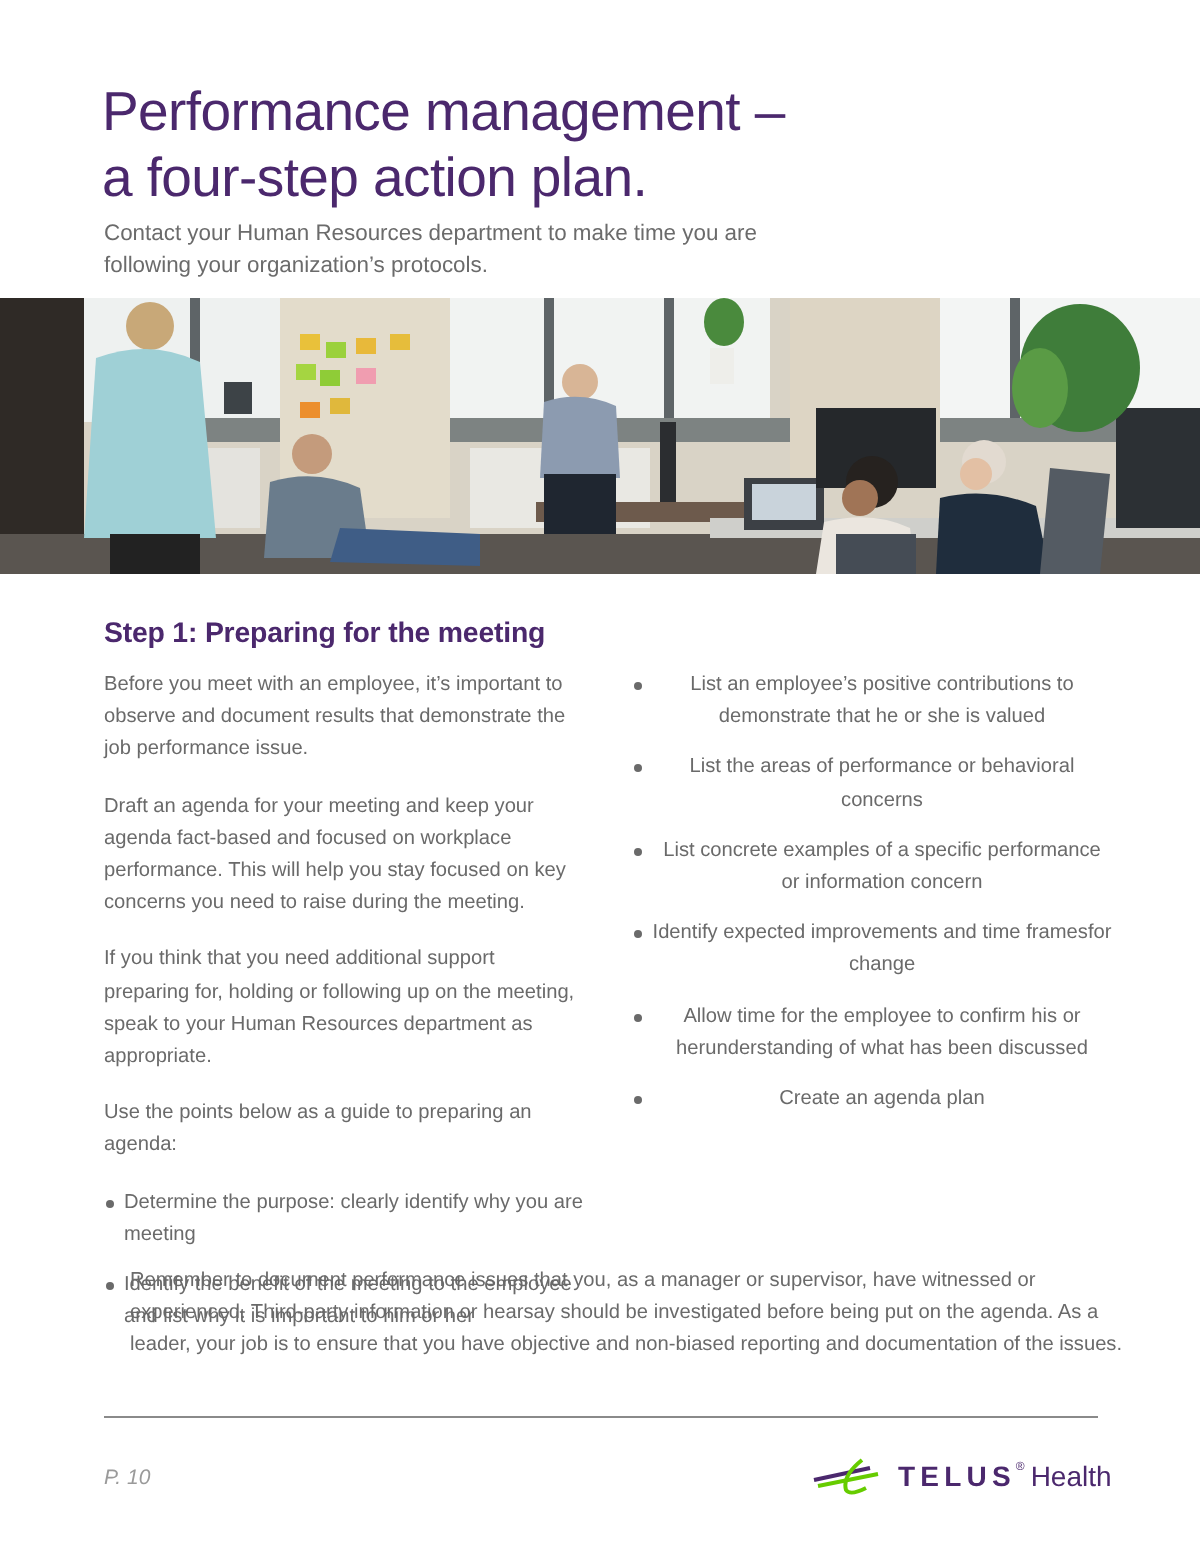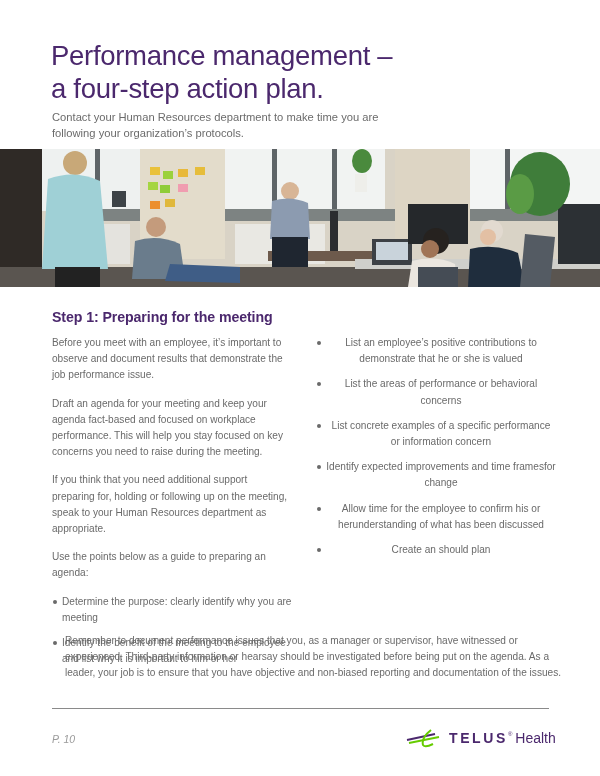--- a/index.html
+++ b/index.html
@@ -153,21 +153,21 @@
   </ul>
 </div>
 
 <div class="col col-right">
   <ul>
     <li>List an employee’s positive contributions to demonstrate that he or she is valued</li>
     <li>List the areas of performance or behavioral concerns</li>
     <li>List concrete examples of a specific performance or information concern</li>
     <li>Identify expected improvements and time framesfor change</li>
     <li>Allow time for the employee to confirm his or herunderstanding of what has been discussed</li>
-    <li>Create an should plan</li>
+    <li>Create an agenda plan</li>
   </ul>
 </div>
 
 <p class="remember">Remember to document performance issues that you, as a manager or supervisor, have witnessed or experienced. Third-party information or hearsay should be investigated before being put on the agenda. As a leader, your job is to ensure that you have objective and non-biased reporting and documentation of the issues.</p>
 
 <div class="footer-rule"></div>
 <div class="page-num">P. 10</div>
 
 <div class="logo">
   <svg class="logo-mark" viewBox="0 0 40 20">

